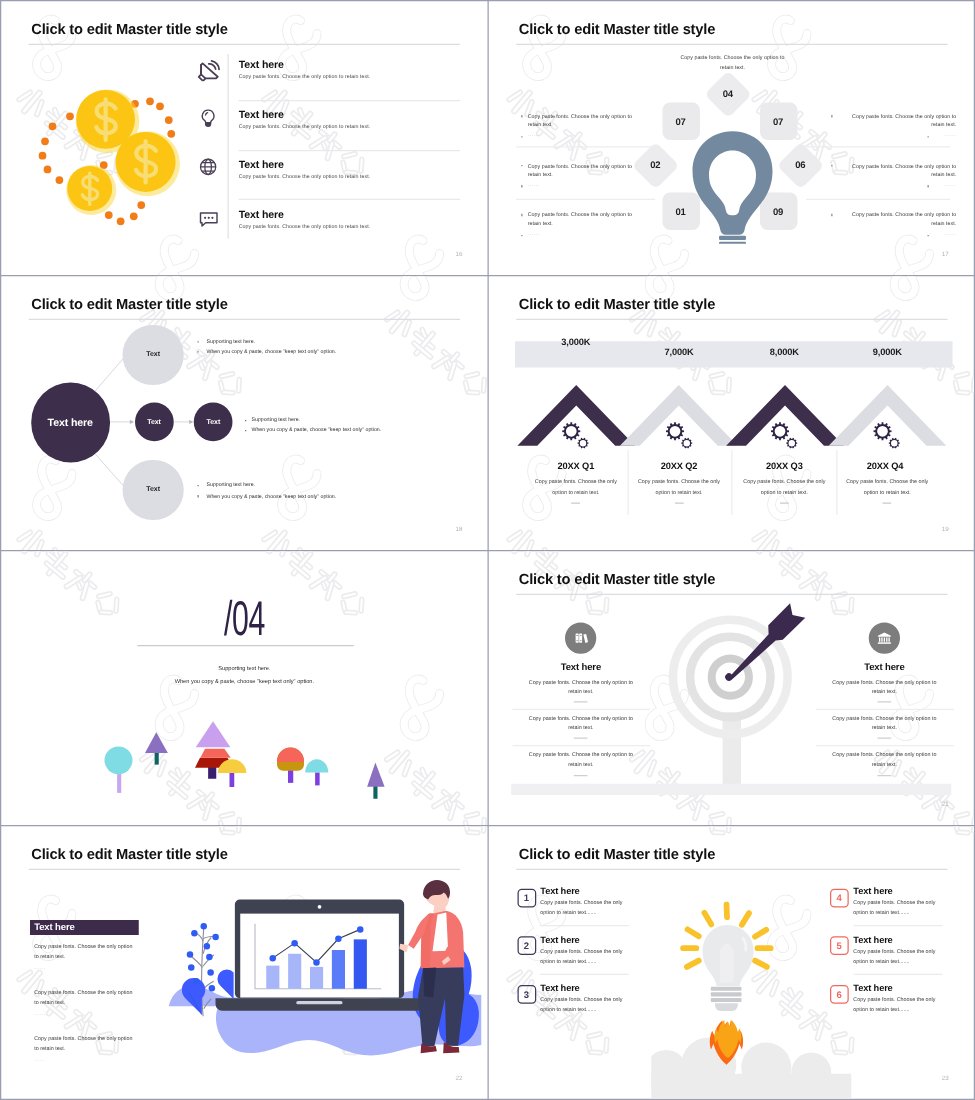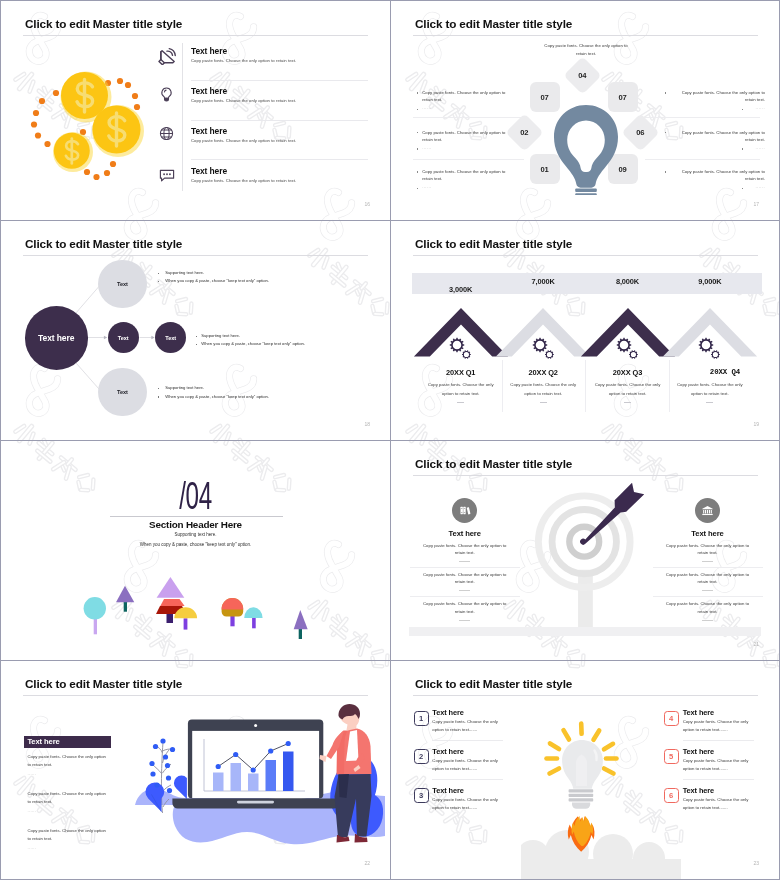--- a/index.html
+++ b/index.html
@@ -542,21 +542,21 @@
         <use href="#wm-unit" x="314" y="888"></use>
         <use href="#wm-unit" x="510" y="888"></use>
         <use href="#wm-unit" x="706" y="888"></use>
         <use href="#wm-unit" x="902" y="888"></use>
         <use href="#wm-unit" x="1098" y="888"></use>
       </svg>
     <div class="title">Click to edit Master title style</div>
     <div class="tline"></div>
 
     <div class="abs" style="left:20.7px;top:51.7px;width:350.7px;height:21px;background:#e7e8ee;"></div>
-    <div class="s19val" style="left:24.700000000000003px;top:65px;width:90px;">3,000K</div>
+    <div class="s19val" style="left:24.700000000000003px;top:49px;width:90px;">3,000K</div>
     <div class="s19val" style="left:107.19999999999999px;top:56.5px;width:90px;">7,000K</div>
     <div class="s19val" style="left:191.5px;top:56.5px;width:90px;">8,000K</div>
     <div class="s19val" style="left:273.8px;top:56.5px;width:90px;">9,000K</div>
     <svg class="abs" style="left:20.700000000000003px;top:82px;" width="98" height="58" viewBox="0 0 98 58">
       <path d="M49 5 L1.9 53.6 L17.8 53.6 L49 21.4 L80.2 53.6 L96.1 53.6 Z" fill="#3d2e4c"></path>
     </svg>
     <svg class="abs" style="left:54.20px;top:111.80px;" width="30" height="26" viewBox="-12 -12 30 26">
       <g fill="#2e2246">
           <rect x="5.10" y="-0.72" width="2.10" height="1.45" transform="rotate(0.0)"></rect>
           <rect x="5.10" y="-0.72" width="2.10" height="1.45" transform="rotate(30.0)"></rect>
@@ -701,21 +701,21 @@
             <rect x="3.00" y="-0.53" width="1.35" height="1.05" transform="rotate(144.0)"></rect>
             <rect x="3.00" y="-0.53" width="1.35" height="1.05" transform="rotate(180.0)"></rect>
             <rect x="3.00" y="-0.53" width="1.35" height="1.05" transform="rotate(216.0)"></rect>
             <rect x="3.00" y="-0.53" width="1.35" height="1.05" transform="rotate(252.0)"></rect>
             <rect x="3.00" y="-0.53" width="1.35" height="1.05" transform="rotate(288.0)"></rect>
             <rect x="3.00" y="-0.53" width="1.35" height="1.05" transform="rotate(324.0)"></rect>
             <path d="M0 -3.6 A3.6 3.6 0 1 1 0 3.6 A3.6 3.6 0 1 1 0 -3.6 Z M0 -2.6 A2.6 2.6 0 1 0 0 2.6 A2.6 2.6 0 1 0 0 -2.6 Z" fill-rule="evenodd"></path>
           </g>
         </g>
     </svg>
-    <div class="s19lab" style="left:289px;top:147.6px;width:90px;font-family:Liberation Mono, monospace;">20XX Q4</div>
+    <div class="s19lab" style="left:272px;top:147.6px;width:90px;">20XX Q4</div>
     <div class="s19body" style="left:273.8px;top:162.2px;width:90px;">Copy paste fonts. Choose the only</div>
     <div class="s19body" style="left:273.8px;top:171.0px;width:90px;">option to retain text.</div>
     <div class="s19dash" style="left:315.1px;top:181.2px;"></div>
     <div class="pgnum">19</div>
   </div>
 
   <div class="slide">
     <svg class="wmlayer" width="389" height="219" viewBox="1 441 389 219">
         <use href="#wm-unit" x="-78" y="-168"></use>
         <use href="#wm-unit" x="118" y="-168"></use>
@@ -762,21 +762,20 @@
         <use href="#wm-unit" x="-78" y="888"></use>
         <use href="#wm-unit" x="118" y="888"></use>
         <use href="#wm-unit" x="314" y="888"></use>
         <use href="#wm-unit" x="510" y="888"></use>
         <use href="#wm-unit" x="706" y="888"></use>
         <use href="#wm-unit" x="902" y="888"></use>
         <use href="#wm-unit" x="1098" y="888"></use>
       </svg>
     <div class="s20num">/04</div>
     <div class="s20rule"></div>
-    <div class="s20head">Section Header Here</div>
     <div class="s20sub" style="top:92.0px;">Supporting text here.</div>
     <div class="s20sub" style="top:101.8px;">When you copy &amp; paste, choose "keep text only" option.</div>
 
     <svg class="abs" style="left:70px;top:134px;" width="250" height="70" viewBox="0 0 250 70">
       <g>
         <rect x="22.7" y="30" width="3.3" height="29.3" fill="#c9a7f0"></rect>
         <circle cx="23.8" cy="33.3" r="11.2" fill="#7fdce4"></circle>
       </g>
       <g>
         <rect x="52.7" y="24" width="3.3" height="12.7" fill="#0d6460"></rect>

